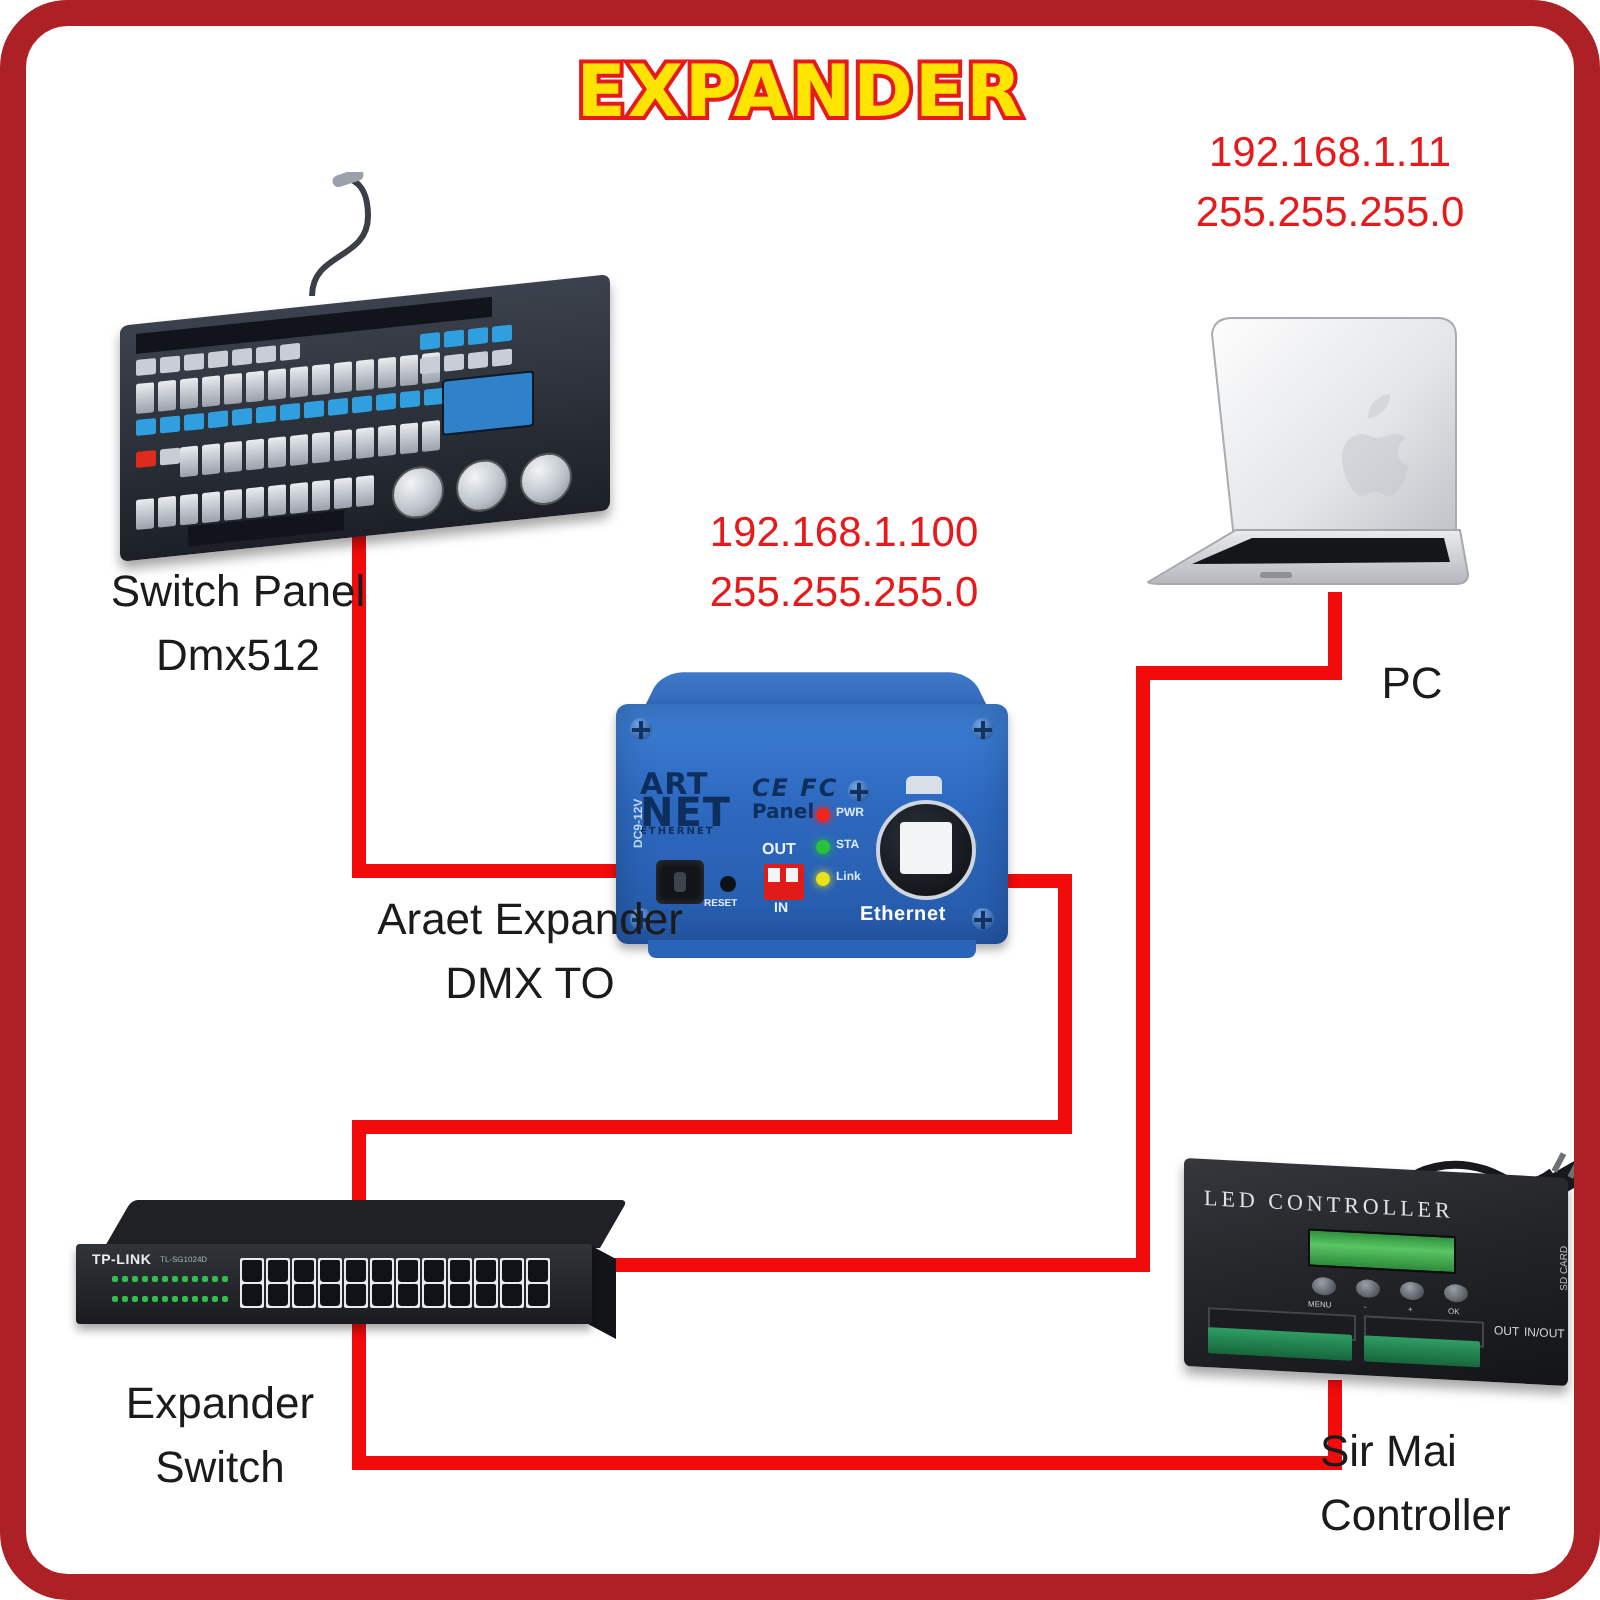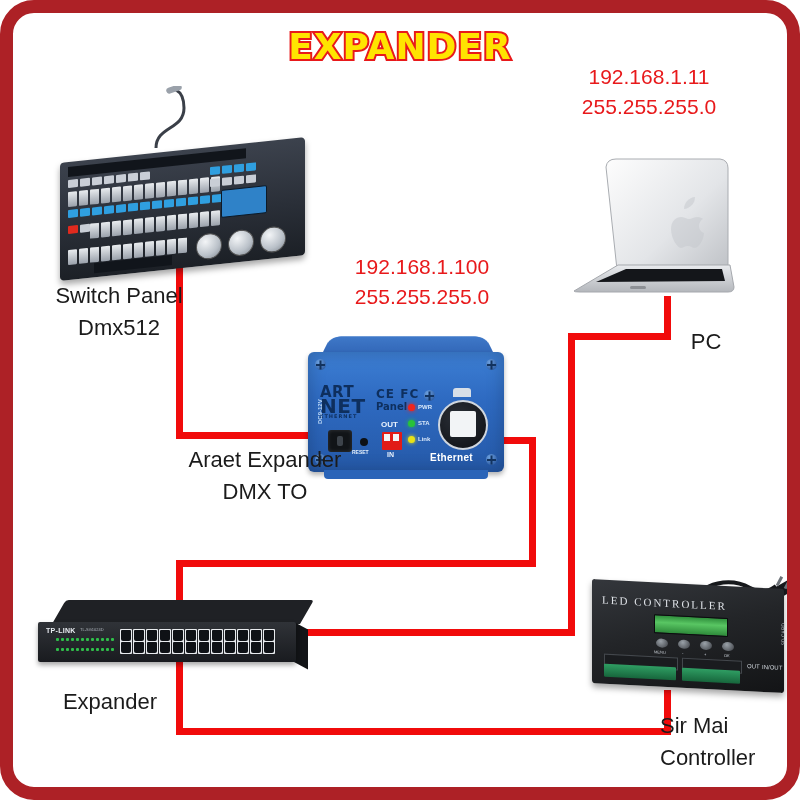--- a/index.html
+++ b/index.html
@@ -11,21 +11,21 @@
 
   
   .title{position:absolute;left:0;right:0;top:24px;text-align:center;z-index:30;
          font-family:"DejaVu Sans",sans-serif;font-weight:bold;font-size:36px;line-height:46px;
          letter-spacing:1px;color:#ffe400;
          -webkit-text-stroke:4px #e8191b;paint-order:stroke fill;}
   .title span{display:block;}
 
   
   .ip{position:absolute;color:#e8191b;font-size:21px;line-height:30px;text-align:center;z-index:30;white-space:nowrap;}
-  .ip.pc{left:544px;top:62px;width:210px;}
+  .ip.pc{left:560px;top:62px;width:210px;}
   .ip.dev{left:322px;top:252px;width:200px;}
 
   
   .cap{position:absolute;color:#1b1b1b;font-size:22px;line-height:32px;text-align:center;z-index:30;}
   .cap span{display:block;white-space:nowrap;}
   .cap.panel{left:4px;top:280px;width:230px;}
   .cap.expander{left:150px;top:444px;width:230px;}
   .cap.pc{left:646px;top:306px;width:120px;margin-top:20px;}
   .cap.switch{left:20px;top:686px;width:180px;}
   .cap.ctrl{left:660px;top:710px;width:160px;text-align:left;}
@@ -64,21 +64,21 @@
   .dev-base{position:absolute;left:16px;top:142px;width:164px;height:9px;background:#2a64b8;border-radius:0 0 4px 4px;}
   .screw{position:absolute;width:11px;height:11px;border-radius:50%;
          background:radial-gradient(circle at 35% 30%,#6ea3e2,#1d4a92);}
   .screw::before,.screw::after{content:"";position:absolute;left:1px;top:4.5px;width:9px;height:2px;background:#12335f;}
   .screw::after{transform:rotate(90deg);}
   .artnet{position:absolute;left:12px;top:34px;color:#0e2f5e;font-family:"DejaVu Sans",sans-serif;font-weight:bold;}
   .artnet .l1{font-size:15px;line-height:13px;letter-spacing:.5px;}
   .artnet .l2{font-size:20px;line-height:14px;letter-spacing:.5px;}
   .artnet .l3{font-size:5px;line-height:7px;letter-spacing:1px;}
   .marks{position:absolute;left:68px;top:36px;color:#0e2f5e;font-family:"DejaVu Sans",sans-serif;font-weight:bold;}
-  .marks .m1{font-size:12px;line-height:13px;letter-spacing:1px;}
+  .marks .m1{font-size:12px;line-height:13px;letter-spacing:1px;font-style:italic;}
   .marks .m2{font-size:10px;line-height:12px;}
   .dcv{position:absolute;left:9px;top:72px;color:#bcd8f5;font-size:6px;font-weight:bold;
        transform:rotate(-90deg);transform-origin:left top;white-space:nowrap;}
   .jack{position:absolute;left:20px;top:78px;width:24px;height:22px;background:#111418;border-radius:3px;
         box-shadow:inset 0 0 4px rgba(255,255,255,.15);}
   .jack::after{content:"";position:absolute;left:9px;top:6px;width:6px;height:10px;background:#3d434b;border-radius:2px;}
   .resetbtn{position:absolute;left:52px;top:86px;width:8px;height:8px;border-radius:50%;background:#0d1116;}
   .resetlbl{position:absolute;left:44px;top:97px;font-size:5px;color:#e3eefb;font-weight:bold;}
   .dip{position:absolute;left:74px;top:80px;width:20px;height:18px;background:#e11b17;border-radius:1px;}
   .dip .sw{position:absolute;top:2px;width:6px;height:7px;background:#f2f4f6;}
@@ -426,20 +426,21 @@
           </div>
         <div class="pgrp">
             <i class="prt"></i>
             <i class="prt"></i>
           </div>
       </div>
     </div>
   </div>
   <div class="cap switch">
     <span>Expander</span>
+    <span>Switch</span>
   </div>
 
   <div class="ledc">
     <svg class="ledc-cord" width="104" height="36">
       <path d="M2 30 C14 4 44 2 62 12 C72 18 80 16 88 10" stroke="#17191c" stroke-width="4" fill="none"></path>
       <path d="M8 34 C22 14 48 14 64 22" stroke="#17191c" stroke-width="4" fill="none"></path>
       <path d="M86 12 l14 -8 l6 10 l-14 8 z" fill="#17191c"></path>
       <rect x="90" y="0" width="3" height="10" fill="#6d7278" transform="rotate(28 91 5)"></rect>
       <rect x="98" y="3" width="3" height="10" fill="#6d7278" transform="rotate(28 99 8)"></rect>
     </svg>

